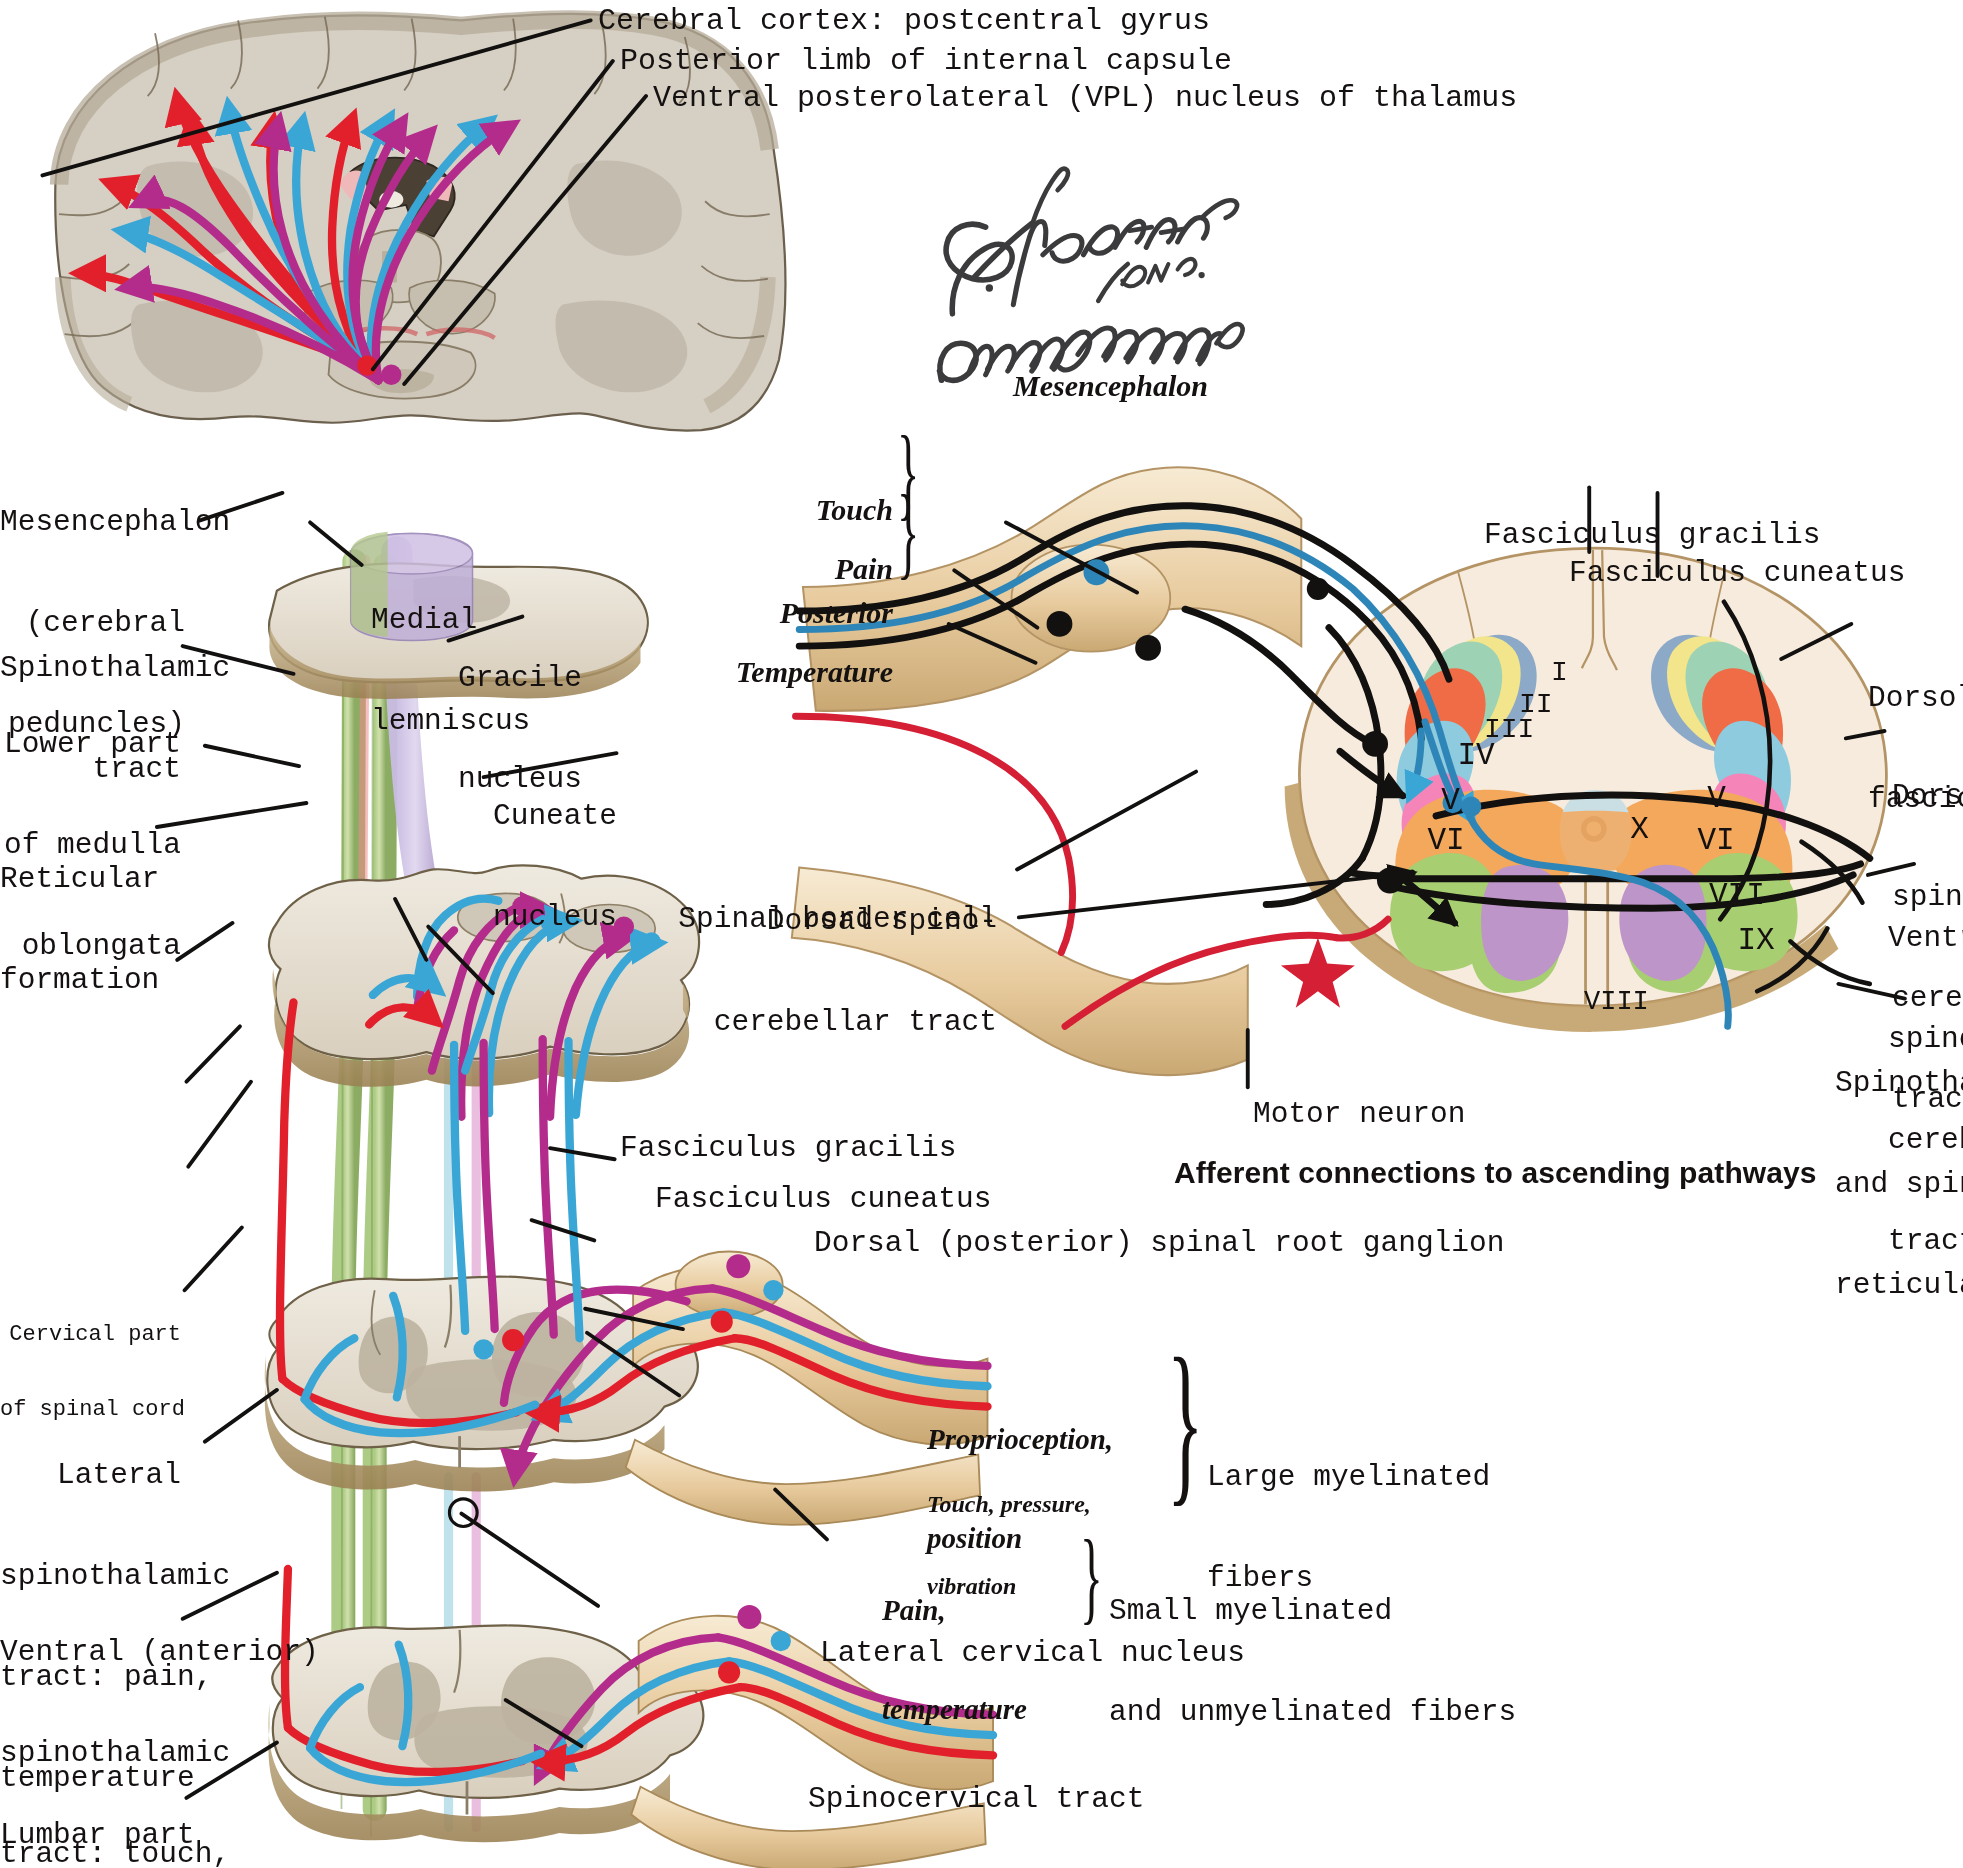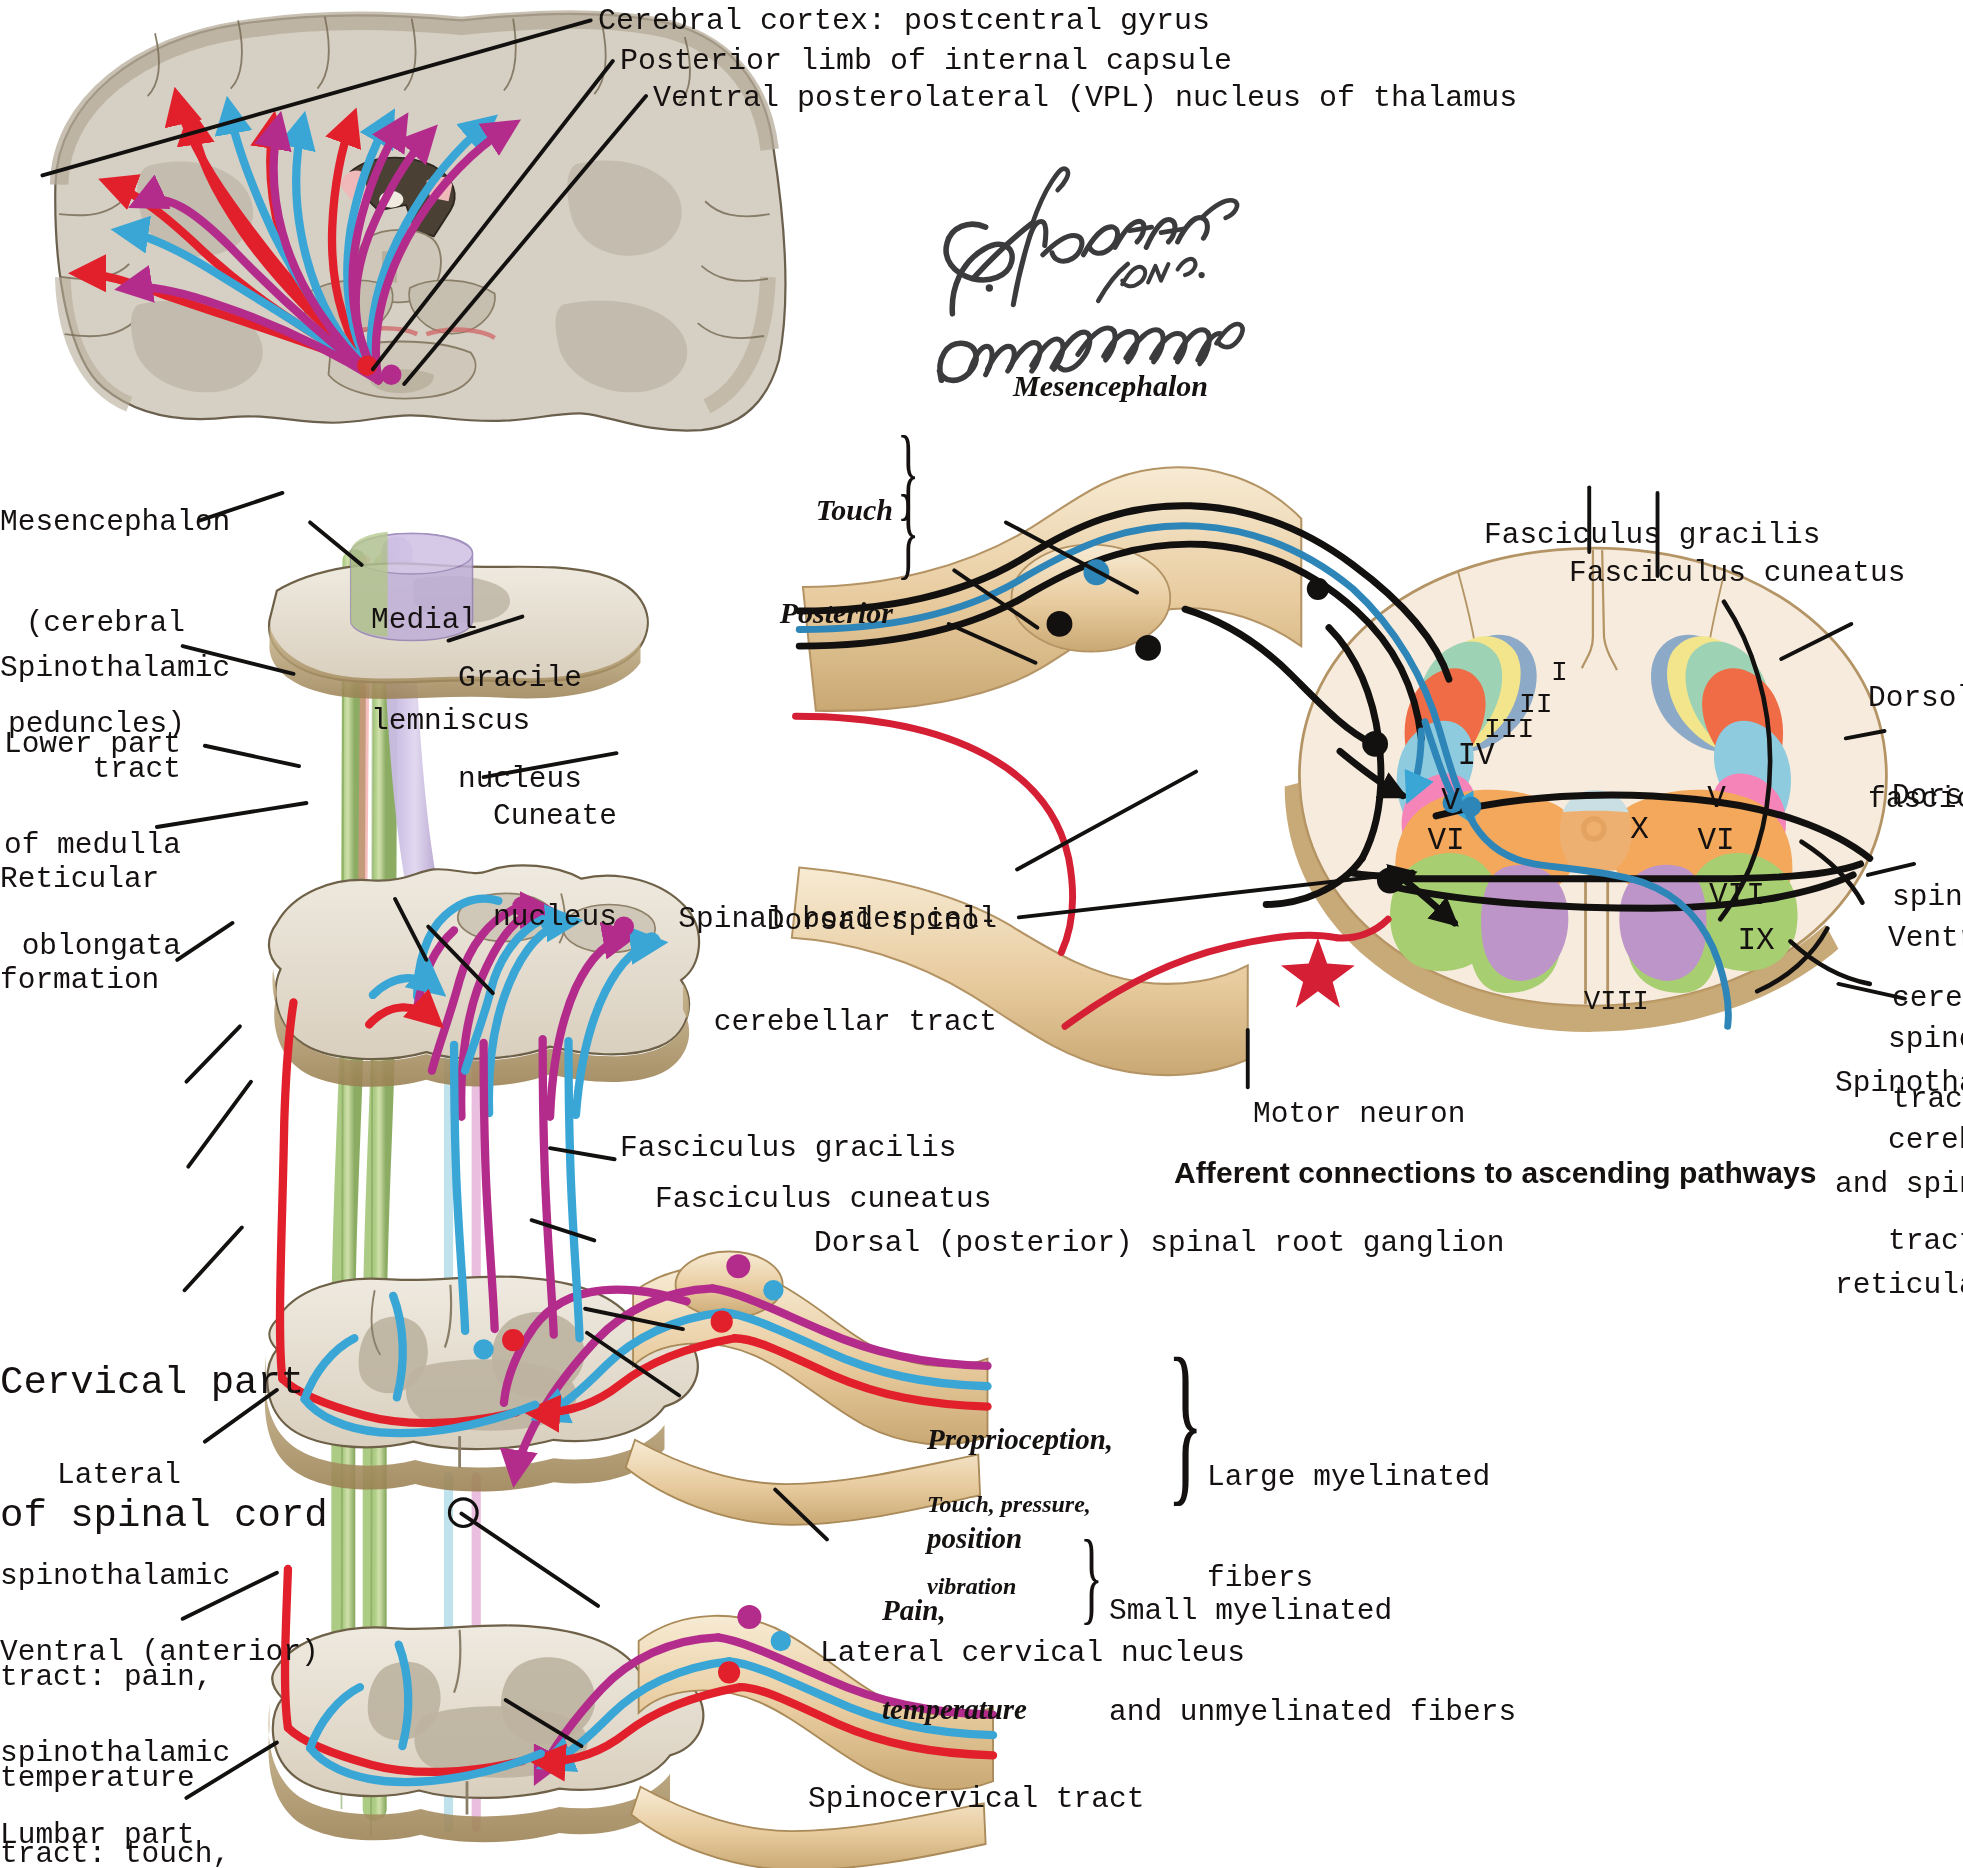--- a/index.html
+++ b/index.html
@@ -592,21 +592,21 @@
   <div>Lower part</div>
   <div>of medulla</div>
   <div>oblongata</div>
 </div>
 
 <div class="lbl serif r" style="left:0px;top:796px;width:153px;font-size:29.5px;">
   <div>Reticular</div>
   <div>formation</div>
 </div>
 
-<div class="lbl serif r" style="left:0px;top:1272px;width:181px;font-size:39px;">
+<div class="lbl serif r" style="left:0px;top:1272px;width:181px;font-size:22px;">
   <div>Cervical part</div>
   <div>of spinal cord</div>
 </div>
 
 <div class="lbl serif r" style="left:0px;top:1392px;width:181px;font-size:29.5px;">
   <div>Lateral</div>
   <div>spinothalamic</div>
   <div>tract: pain,</div>
   <div>temperature</div>
 </div>
@@ -676,20 +676,24 @@
 
 <div class="lbl bi" style="left:1013px;top:369px;font-size:30px;">Mesencephalon</div>
 
 <div class="lbl bi r" style="left:749px;top:425px;width:144px;font-size:30px;">
   <div>Touch</div>
   <div>Posterior</div>
 </div>
 <div class="brace" style="position:absolute;left:897px;top:421px;font-size:103px;
             transform:scaleX(.45);transform-origin:left top;">}</div>
 
+<div class="lbl bi r" style="left:729px;top:484px;width:164px;font-size:30px;">
+  <div>Pain</div>
+  <div>Temperature</div>
+</div>
 <div class="brace" style="position:absolute;left:897px;top:480px;font-size:103px;
             transform:scaleX(.45);transform-origin:left top;">}</div>
 
 <div class="lbl serif r" style="left:563px;top:838px;width:434px;font-size:29.5px;">
   <div>Dorsal spino-</div>
   <div>cerebellar tract</div>
 </div>
 <div class="lbl serif r" style="left:563px;top:903px;width:434px;font-size:29.5px;">Spinal border cell</div>
 
 <div class="lbl serif" style="left:1253px;top:1098px;font-size:29.5px;">Motor neuron</div>

